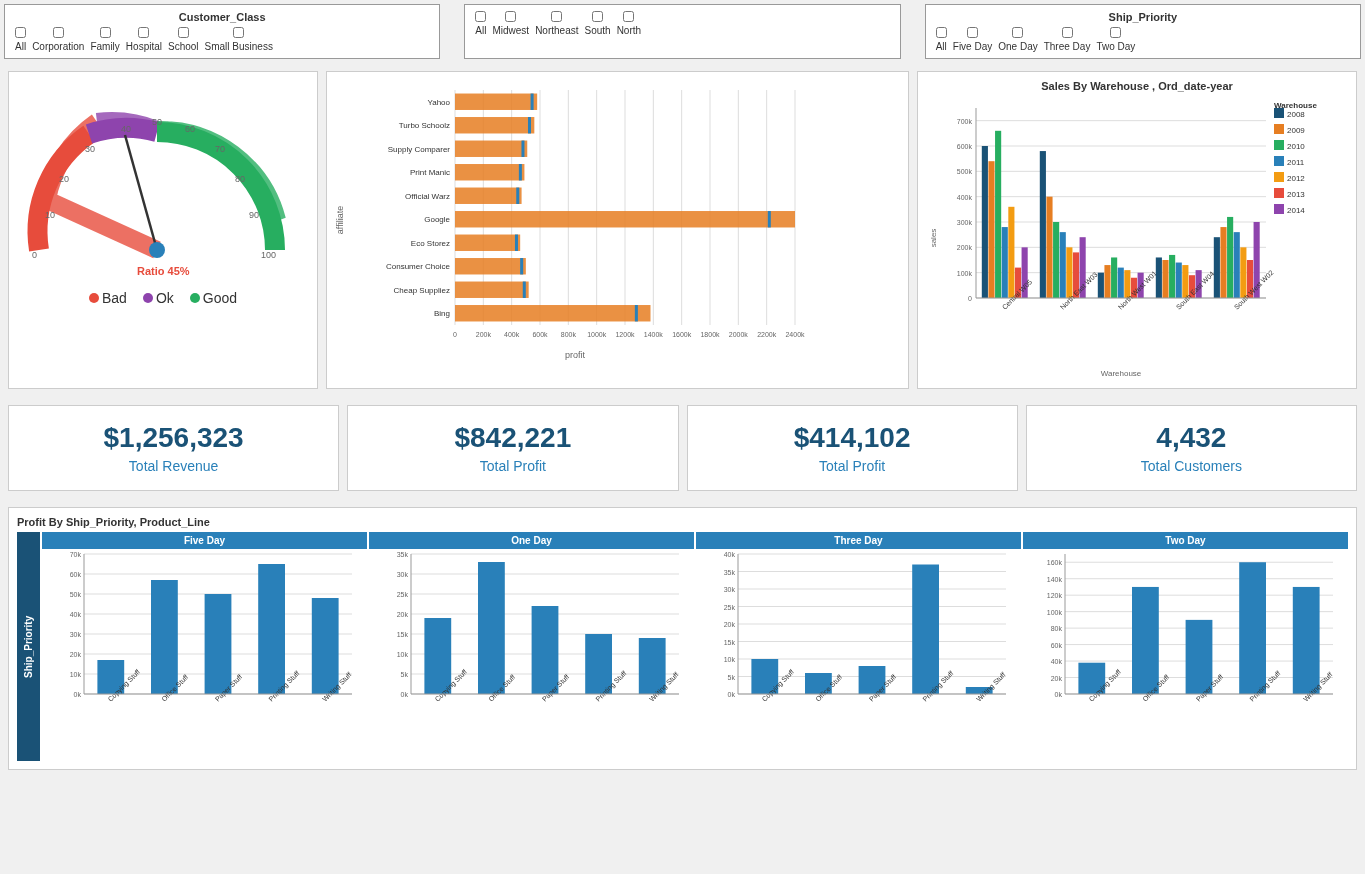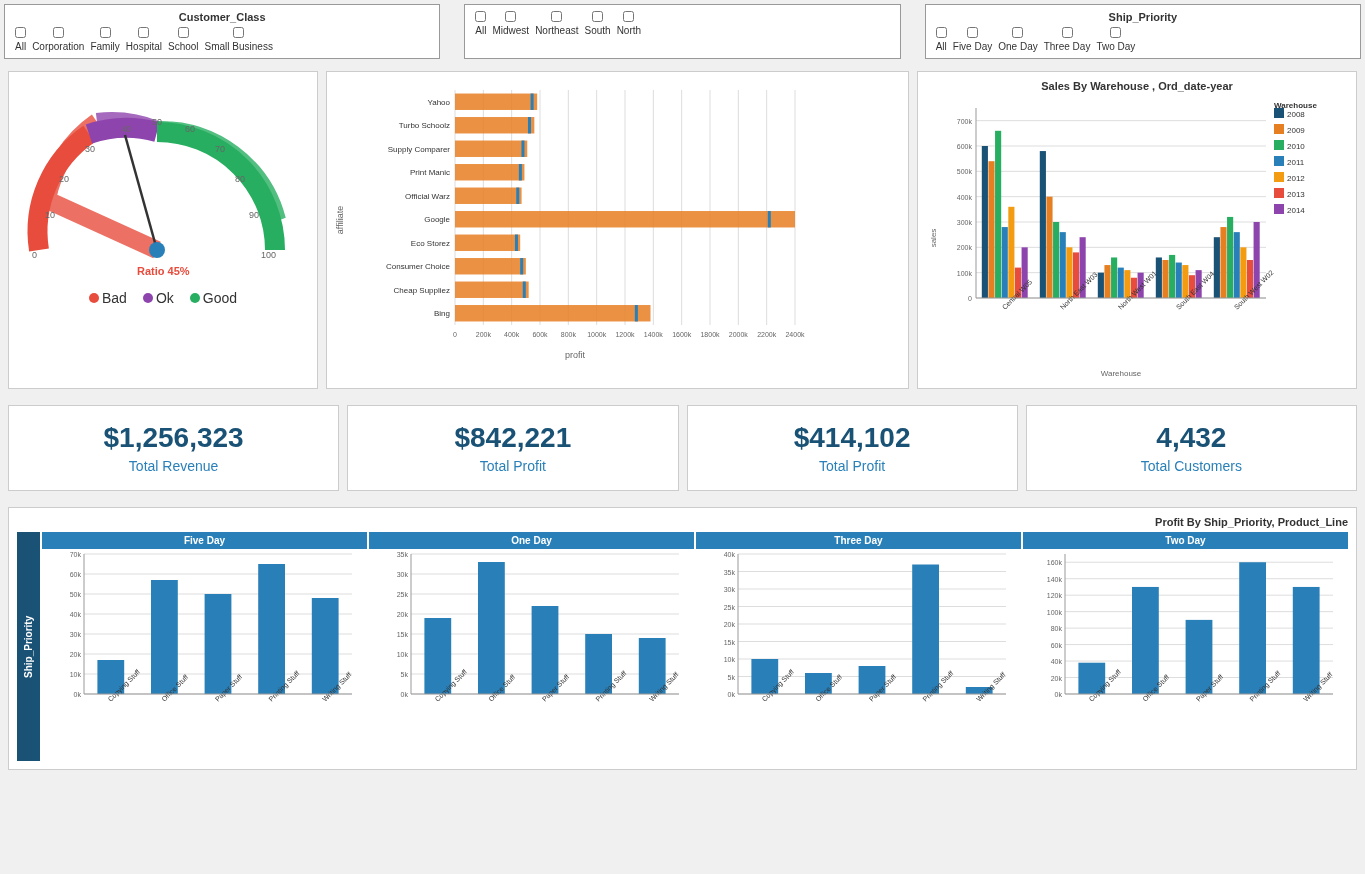--- a/index.html
+++ b/index.html
@@ -24,21 +24,21 @@
     .legend-dot { width: 10px; height: 10px; border-radius: 50%; }
 
     
     .kpi-row { display: flex; gap: 8px; padding: 8px; }
     .kpi-box { flex: 1; border: 1px solid #ccc; background: white; padding: 16px; text-align: center; }
     .kpi-value { font-size: 28px; font-weight: bold; color: #1a5276; }
     .kpi-label { font-size: 14px; color: #2980b9; margin-top: 4px; }
 
     
     .bottom-chart-container { margin: 8px; border: 1px solid #ccc; background: white; padding: 8px; }
-    .bottom-chart-title { font-size: 11px; font-weight: bold; text-align: right; margin-bottom: 4px; }
+    .bottom-chart-title { font-size: 11px; font-weight: bold; text-align: left; margin-bottom: 4px; }
     .bottom-chart-inner { display: flex; }
     .ship-priority-label { background: #1a5276; color: white; writing-mode: vertical-rl; transform: rotate(180deg); display: flex; align-items: center; justify-content: center; padding: 4px 6px; font-size: 10px; font-weight: bold; min-height: 200px; }
     .bottom-sections { display: flex; flex: 1; }
     .bottom-section { flex: 1; border-left: 2px solid white; }
     .section-header { background: #2980b9; color: white; text-align: center; font-size: 10px; padding: 3px 0; font-weight: bold; }
 
     svg text { font-family: Arial, sans-serif; }
   </style>
 </head>
 <body>

